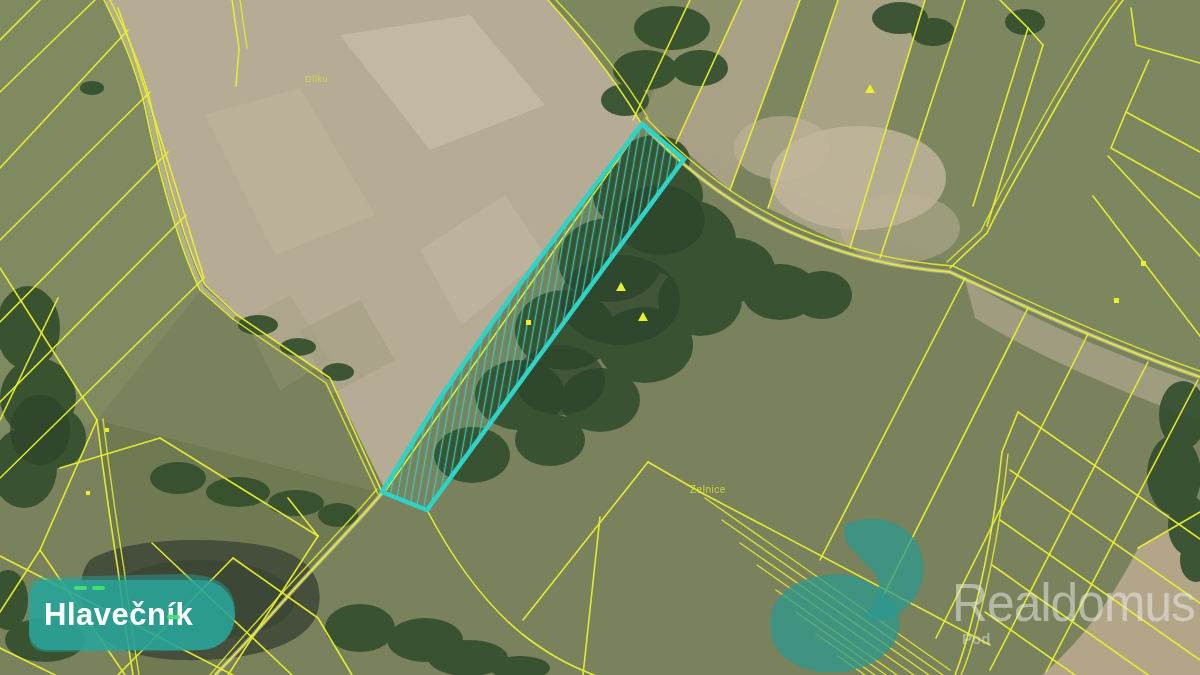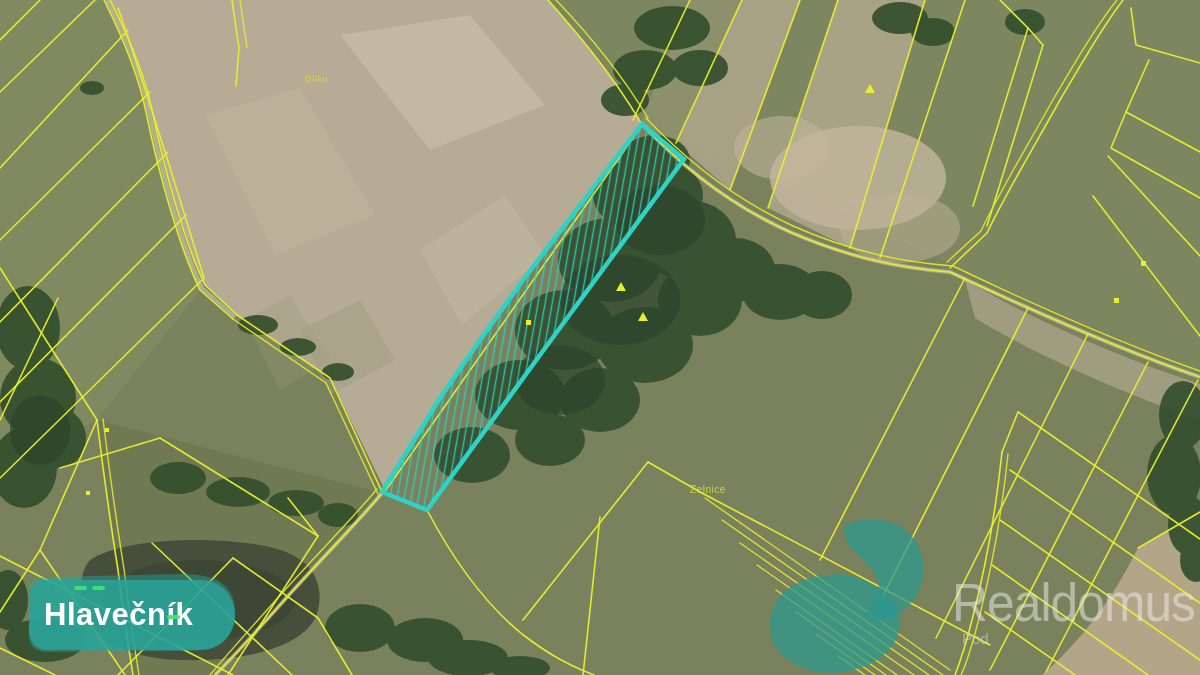--- a/index.html
+++ b/index.html
@@ -25,21 +25,21 @@
     color:#fff;font-size:31px;font-weight:700;letter-spacing:.5px;
   }
   .gdash{position:absolute;height:4px;width:13px;background:#3fe46f;border-radius:2px;opacity:.95;}
   .map-label{position:absolute;color:#d8e03a;opacity:.85;font-size:10px;letter-spacing:.5px;}
   .wm-brand{
     position:absolute;left:952px;top:571px;
     font-size:54px;font-weight:500;letter-spacing:-1px;white-space:nowrap;
     color:rgba(240,240,240,.5);
     transform:scaleX(.92);transform-origin:left top;
   }
-  .wm-sub{position:absolute;left:962px;top:630px;font-size:15px;color:rgba(225,225,225,.5);white-space:nowrap;}
+  .wm-sub{position:absolute;left:962px;top:630px;font-size:15px;color:rgba(225,225,225,.5);white-space:nowrap;font-weight:bold;}
   .wm-site{
     position:absolute;left:984px;top:612px;white-space:nowrap;
     color:rgba(105,105,105,.62);
     text-shadow:1px 1px 0 rgba(255,255,255,.30),-1px -1px 0 rgba(60,60,60,.25);
   }
   .wm-site .at{font-size:52px;line-height:52px;vertical-align:-8px;}
   .wm-site .site{font-size:36px;vertical-align:2px;}
 </style>
 </head>
 <body>

